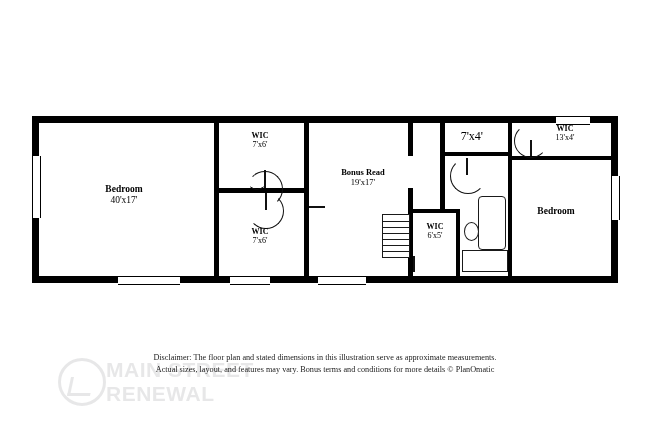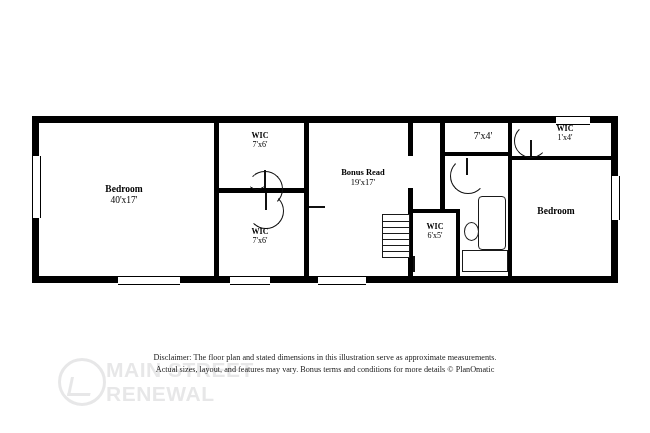--- a/index.html
+++ b/index.html
@@ -42,21 +42,21 @@
     display: block;
   }
 
   .lbl-bedroom1 { left: 64px;  top: 184px; width: 120px; font-size: 9.5px; }
   .lbl-bedroom2 { left: 496px; top: 206px; width: 120px; font-size: 9.5px; }
   .lbl-bonus    { left: 318px; top: 168px; width: 90px;  font-size: 8.5px; }
   .lbl-wic1     { left: 215px; top: 131px; width: 90px;  font-size: 8px; }
   .lbl-wic2     { left: 215px; top: 227px; width: 90px;  font-size: 8px; }
   .lbl-wic3     { left: 395px; top: 222px; width: 80px;  font-size: 8px; }
   .lbl-wic4     { left: 520px; top: 124px; width: 90px;  font-size: 8px; }
-  .lbl-bath1    { left: 448px; top: 130px; width: 70px;  font-size: 10px; }
+  .lbl-bath1    { left: 413px; top: 130px; width: 70px;  font-size: 12px; text-align: right; }
 
   
   .door-arc {
     position: absolute;
     border: 1px solid #111111;
     border-radius: 50%;
   }
   .door-leaf {
     position: absolute;
     background: #111111;
@@ -271,21 +271,21 @@
     <span class="dim">7'x6'</span>
   </div>
 
   <div class="room-label lbl-wic3">
     <span class="name">WIC</span>
     <span class="dim">6'x5'</span>
   </div>
 
   <div class="room-label lbl-wic4">
     <span class="name">WIC</span>
-    <span class="dim">1'x4'</span>
+    <span class="dim">13'x4'</span>
   </div>
 
   <div class="room-label lbl-bath1">
     <span class="dim">7'x4'</span>
   </div>
 
   <div id="watermark">
     <div class="wm-logo"></div>
     <div class="wm-text">
       <div>MAIN STREET</div>

